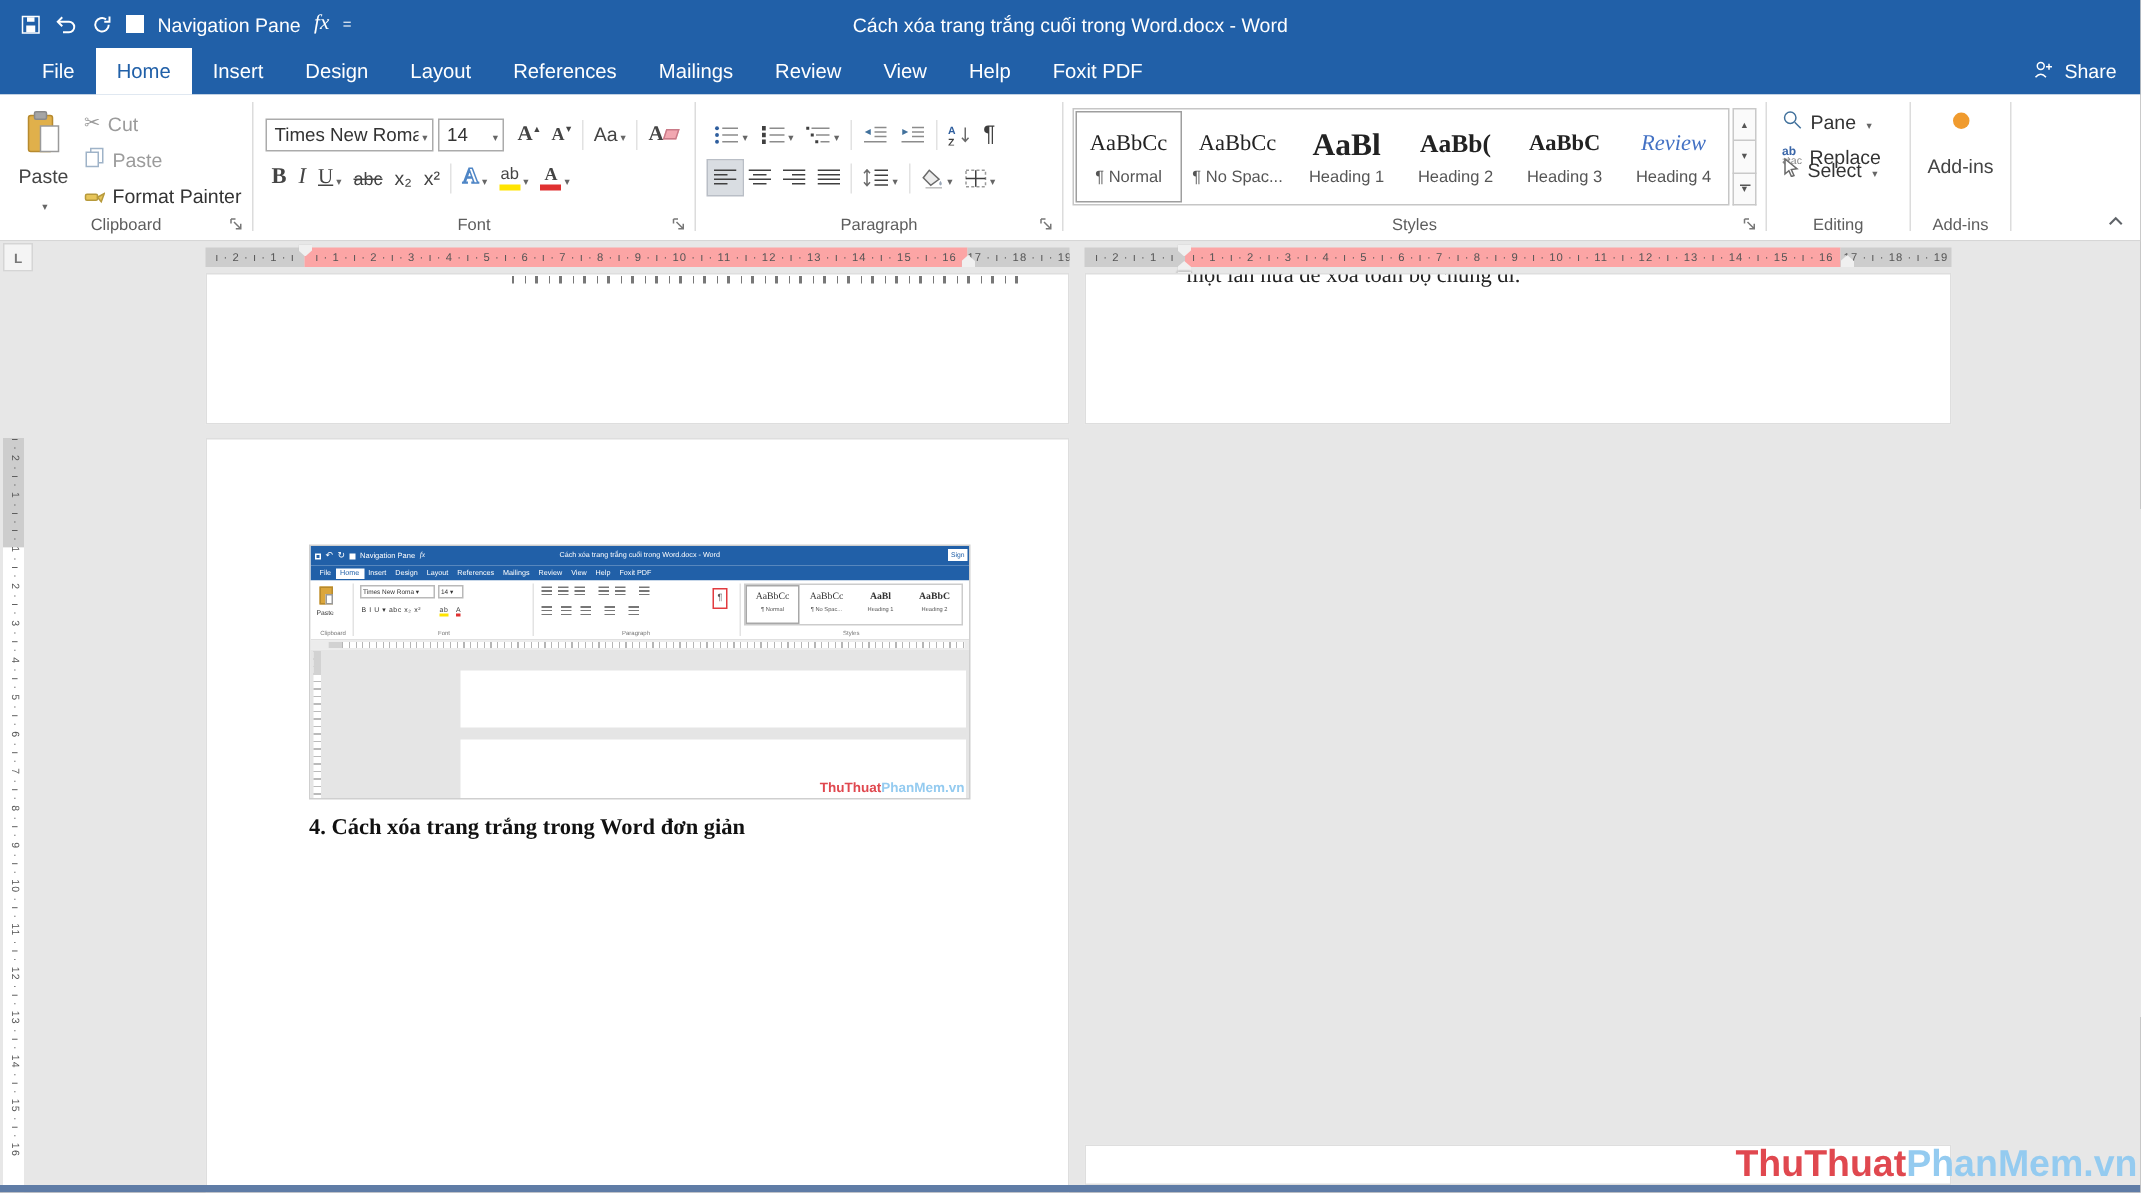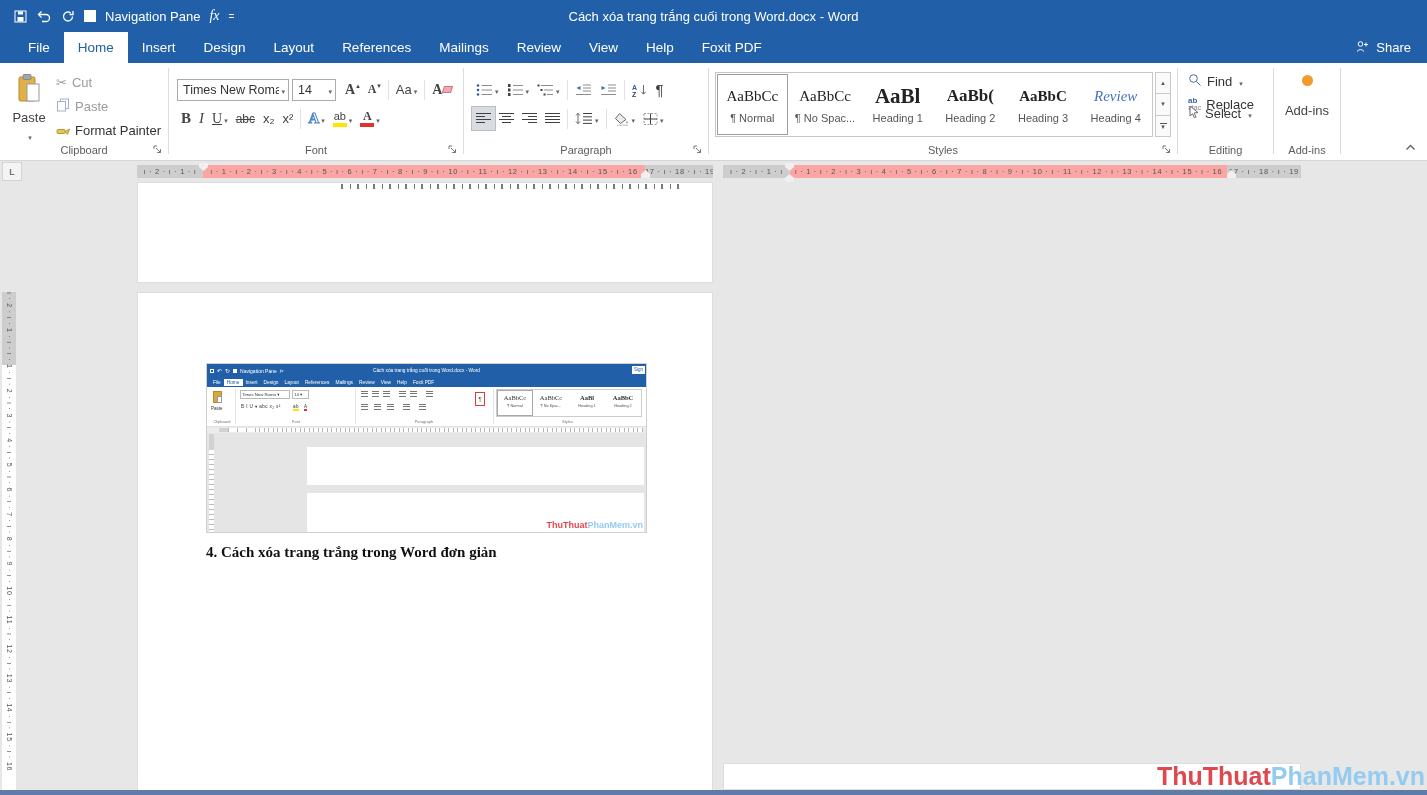--- a/index.html
+++ b/index.html
@@ -489,21 +489,21 @@
     <div class="gdiv" style="left:1177px"></div>
 
     <div class="grp" style="left:1178px;width:95px">
       <div class="ed-row" style="top:9px">
         <span>
           <svg width="14" height="14" viewBox="0 0 14 14">
               <circle cx="5.5" cy="5.5" r="3.8" fill="none" stroke="#41719c"></circle>
               <path d="M8.5 8.5 L12.5 12.5" stroke="#41719c"></path>
             </svg>
         </span>
-        <span>Find</span>
+        <span>Pane</span>
         <span class="caret"></span>
       </div>
       <div class="ed-row" style="top:32px">
         <span class="replace-ic">ab<small>⇄ac</small></span>
         <span>Replace</span>
       </div>
       <div class="ed-row" style="top:41px">
         <span>
           <svg width="12" height="13" viewBox="0 0 12 13">
               <path d="M2 1 L10 7.5 L6.2 8 L8 12 L6.3 12.7 L4.6 8.8 L2 11 Z" fill="#fff" stroke="#6a6a6a"></path>
@@ -552,20 +552,23 @@
     <span class="mk mk-rind" style="left:1227px;top:9px"></span>
   </div>
 
   <div class="docarea">
     <div class="vr-gray"></div>
     <div class="vr-white"></div>
     <div class="vr-text">ı · 2 · ı · 1 · ı ·    ı · 1 · ı · 2 · ı · 3 · ı · 4 · ı · 5 · ı · 6 · ı · 7 · ı · 8 · ı · 9 · ı · 10 · ı · 11 · ı · 12 · ı · 13 · ı · 14 · ı · 15 · ı · 16</div>
 
     <div class="page pg-tl">
       <div class="frag"></div>
+    </div>
+    <div class="page pg-tr">
+      <div class="cliptext">một lần nữa để xóa toàn bộ chúng đi.</div>
     </div>
 
     <div class="page pg-l2">
 
       <div class="mini">
         <div class="mini-title">
           <span class="msq" style="border:.5px solid #fff;background:transparent"></span>
           <span style="font-size:6px">↶</span>
           <span style="font-size:6px">↻</span>
           <span class="msq"></span>

